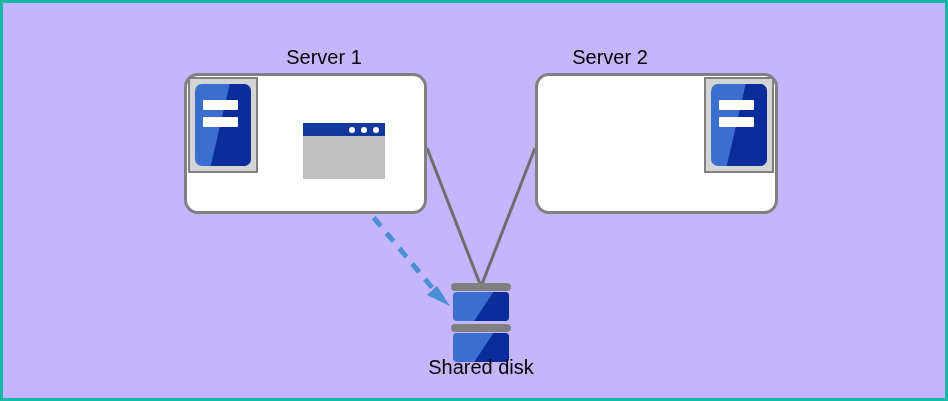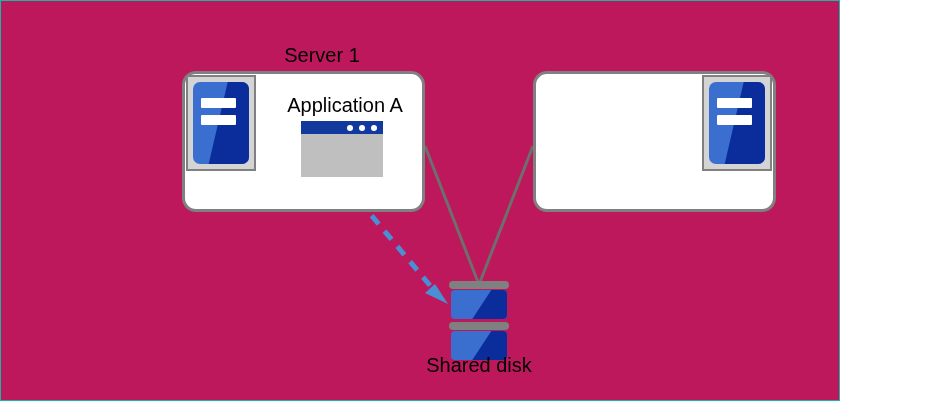--- a/index.html
+++ b/index.html
@@ -5,24 +5,24 @@
   html, body {
     margin: 0;
     padding: 0;
     background: #ffffff;
   }
   body {
     font-family: "Liberation Sans", sans-serif;
   }
   #canvas {
     position: relative;
-    width: 840px;
+    width: 948px;
     height: 401px;
-    background: #be185d;
-    border: 1px solid #14b8a6;
+    background: #c4b5fd;
+    border: 3px solid #14b8a6;
     box-sizing: border-box;
     overflow: hidden;
   }
   .abs { position: absolute; }
 
   
   .label {
     color: #000000;
     font-size: 20px;
     line-height: 24px;
@@ -138,30 +138,30 @@
   <div class="server-box abs" style="left:181px; top:70px; width:243px; height:141px;"></div>
 
   <div class="server-icon abs" style="left:185px; top:74px; width:70px; height:96px;">
     <div class="server-icon-body">
       <div class="server-icon-dark"></div>
       <div class="server-bar b1"></div>
       <div class="server-bar b2"></div>
     </div>
   </div>
 
-  <div class="label abs" style="left:264px; top:92px; width:160px;">Application A</div>
 
   <div class="app-window abs" style="left:300px; top:120px; width:82px; height:56px;">
     <div class="app-titlebar">
       <span class="app-dot" style="right:6px;"></span>
       <span class="app-dot" style="right:18px;"></span>
       <span class="app-dot" style="right:30px;"></span>
     </div>
   </div>
 
+  <div class="label abs" style="left:527px; top:42px; width:160px;">Server 2</div>
 
   <div class="server-box abs" style="left:532px; top:70px; width:243px; height:141px;"></div>
 
   <div class="server-icon abs" style="left:701px; top:74px; width:70px; height:96px;">
     <div class="server-icon-body">
       <div class="server-icon-dark"></div>
       <div class="server-bar b1"></div>
       <div class="server-bar b2"></div>
     </div>
   </div>

